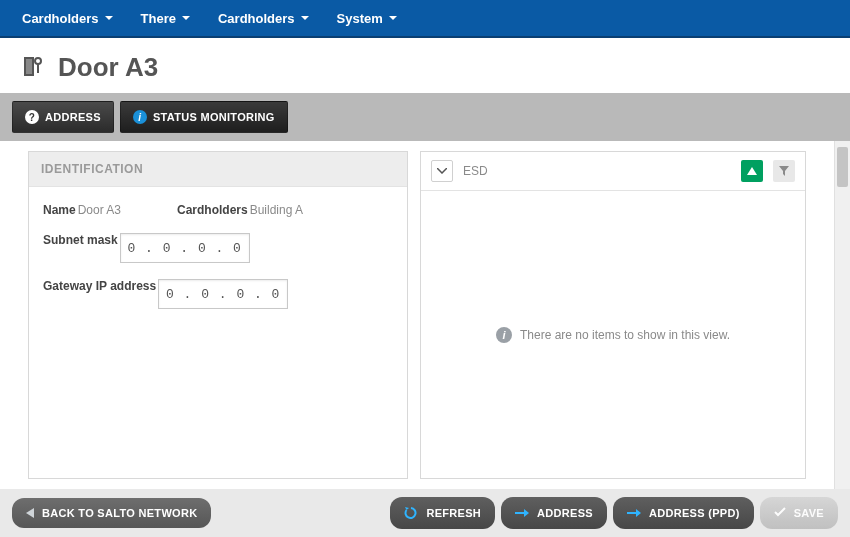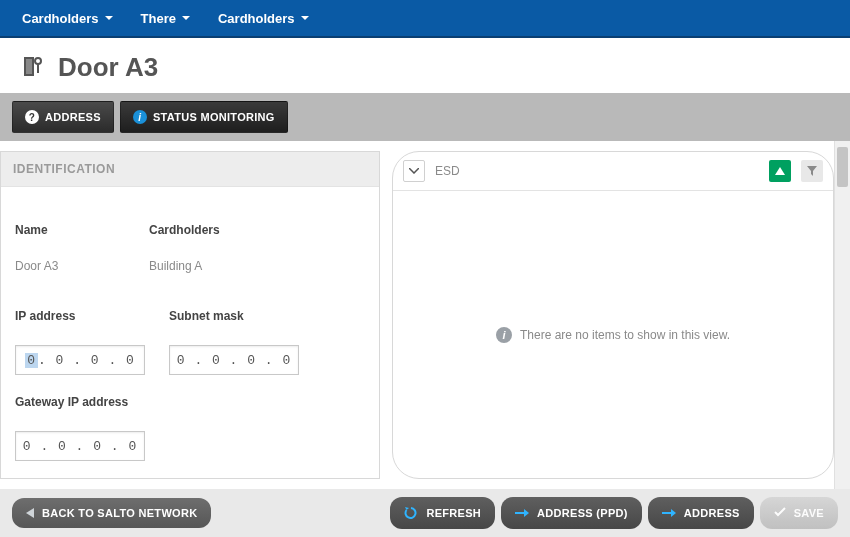--- a/index.html
+++ b/index.html
@@ -21,35 +21,35 @@
   .mode-row { background: #b9b9b9; padding: 8px 12px; display: flex; gap: 6px; }
   .mode-btn { display: flex; align-items: center; gap: 6px; padding: 8px 12px; font-weight: bold; font-size: 11px; letter-spacing: 0.3px; color: #fff; border-radius: 2px; cursor: pointer; border: 1px solid rgba(0,0,0,0.3); }
   .mode-btn.dark { background: linear-gradient(#4a4a4a,#2b2b2b); }
   .mode-btn.darker { background: linear-gradient(#3a3a3a,#1e1e1e); }
   .mode-btn .circ-q, .mode-btn .circ-i { width:14px; height:14px; border-radius:50%; display:flex; align-items:center; justify-content:center; font-size:10px; font-weight:bold; }
   .mode-btn .circ-q { background:#fff; color:#333; }
   .mode-btn .circ-i { background:#1a90d8; color:#fff; font-style: italic; }
 
   
   .content-wrap { flex:1; display:flex; position:relative; overflow:hidden; }
-  .content { flex:1; padding: 10px 0; display:flex; gap:12px; overflow:auto; }
+  .content { flex:1; padding: 10px 28px; display:flex; gap:12px; overflow:auto; }
   .scrollbar-fake { width:16px; background:#f0f0f0; border-left:1px solid #e0e0e0; position:relative; }
   .scrollbar-thumb { position:absolute; top:6px; left:2px; right:2px; height:40px; background:#c4c4c4; border-radius:2px; }
 
   
   .panel { border:1px solid #d8d8d8; background:#fff; }
   .panel-left { width: 380px; }
-  .panel-right { flex:1; display:flex; flex-direction:column;border-radius:27px; }
+  .panel-right { flex:1; display:flex; flex-direction:column; }
 
   .panel-head { background:#ededed; color:#9a9a9a; font-weight:bold; font-size:12px; letter-spacing:0.5px; padding:10px 12px; border-bottom:1px solid #e3e3e3; }
 
   .panel-body { padding: 16px 14px; }
 
   .row2 { display:flex; gap:24px; margin-bottom:16px; }
-  .field { display:flex; flex-direction:column; gap:22px;margin-top:20px; }
+  .field { display:flex; flex-direction:row; gap:2px; }
   .field-label { color:#444; font-size:12px; font-weight:bold; }
   .field-value { color:#8a8a8a; font-size:12px; }
 
   .ip-box { border:1px solid #c8c8c8; background:#fff; height:30px; width:130px; display:flex; align-items:center; justify-content:center; font-family: "Courier New", monospace; font-size:13px; color:#555; letter-spacing:1px; box-shadow: inset 0 1px 2px rgba(0,0,0,0.08); }
   .ip-box.focused { outline: none; }
   .ip-box .sel { background:#bcd6ef; padding:0 2px; }
 
   
   .right-head { display:flex; align-items:center; border-bottom:1px solid #e3e3e3; padding:8px 10px; gap:10px; }
   .chev-btn { width:22px; height:22px; border:1px solid #d0d0d0; background:#fff; display:flex; align-items:center; justify-content:center; cursor:pointer; border-radius:2px; }
@@ -93,20 +93,28 @@
     <div class="nav-item">
       <span>There</span>
       <span class="caret-down">
           <svg width="8" height="5">
             <path d="M0 0 L4 4 L8 0 Z" fill="#fff"></path>
           </svg>
         </span>
     </div>
     <div class="nav-item">
       <span>Cardholders</span>
+      <span class="caret-down">
+          <svg width="8" height="5">
+            <path d="M0 0 L4 4 L8 0 Z" fill="#fff"></path>
+          </svg>
+        </span>
+    </div>
+    <div class="nav-item">
+      <span>System</span>
       <span class="caret-down">
           <svg width="8" height="5">
             <path d="M0 0 L4 4 L8 0 Z" fill="#fff"></path>
           </svg>
         </span>
     </div>
   </div>
 
   <div class="page-header">
     <span class="door-icon">
@@ -144,27 +152,20 @@
               <span class="field-value">Door A3</span>
             </div>
             <div class="field">
               <span class="field-label">Cardholders</span>
               <span class="field-value">Building A</span>
             </div>
           </div>
 
           <div class="row2">
             <div class="field">
-              <span class="field-label">IP address</span>
-              <div class="ip-box focused">
-                <span class="sel">0</span>
-                  <span> . 0 . 0 . 0</span>
-              </div>
-            </div>
-            <div class="field">
               <span class="field-label">Subnet mask</span>
               <div class="ip-box">
                 <span>0 . 0 . 0 . 0</span>
               </div>
             </div>
           </div>
 
           <div class="field">
             <span class="field-label">Gateway IP address</span>
             <div class="ip-box">
@@ -226,29 +227,29 @@
             </svg>
         </span>
         <span>REFRESH</span>
       </div>
       <div class="btn grey">
         <span class="ico-blue">
           <svg width="14" height="8">
               <path d="M0 3 H9 V0 L14 4 L9 8 V5 H0 Z" fill="#2fb4ff"></path>
             </svg>
         </span>
-        <span>ADDRESS (PPD)</span>
+        <span>ADDRESS</span>
       </div>
       <div class="btn grey">
         <span class="ico-blue">
           <svg width="14" height="8">
               <path d="M0 3 H9 V0 L14 4 L9 8 V5 H0 Z" fill="#2fb4ff"></path>
             </svg>
         </span>
-        <span>ADDRESS</span>
+        <span>ADDRESS (PPD)</span>
       </div>
       <div class="btn save">
         <span>
           <svg width="12" height="10">
               <path d="M1 5 L4 8 L11 1" fill="none" stroke="#fff" stroke-width="2"></path>
             </svg>
         </span>
         <span>SAVE</span>
       </div>
     </div>

